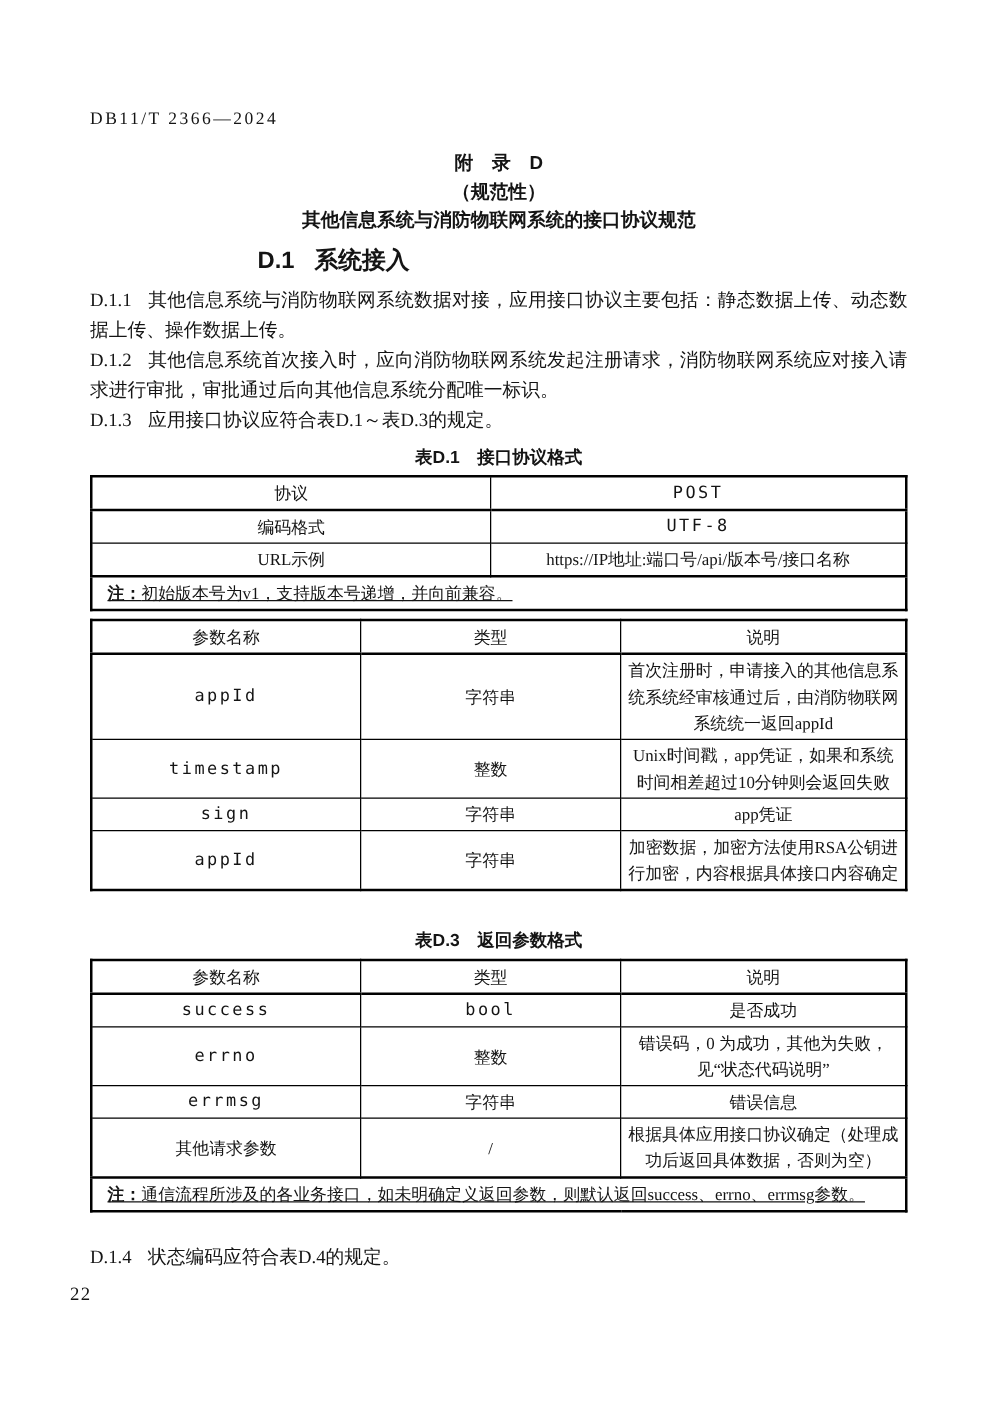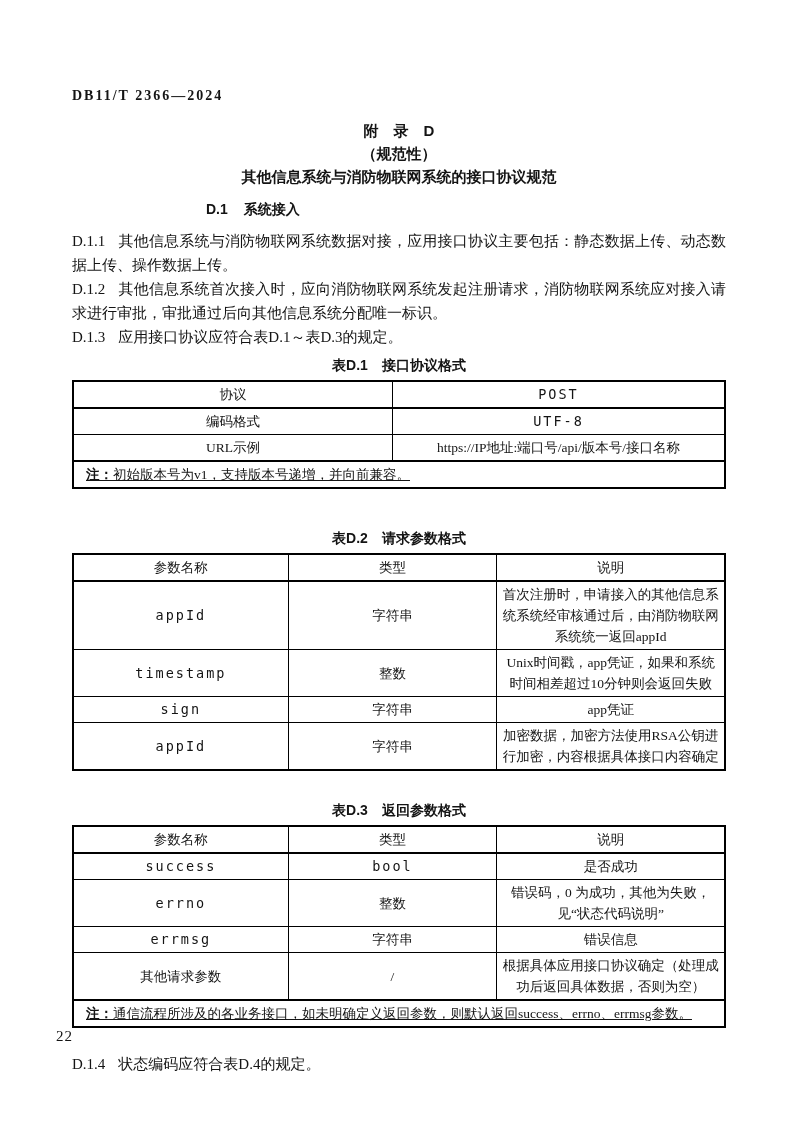--- a/index.html
+++ b/index.html
@@ -13,21 +13,20 @@
     font-family: "Liberation Serif", "DejaVu Serif", serif;
     overflow: hidden;
   }
   .content { padding: 0 67px 0 72px; }
 
   .doc-code {
     padding-top: 88px;
     font-size: 14px;
     letter-spacing: 2px;
     font-family: "Liberation Serif", "DejaVu Serif", serif;
-    font-weight: bold;
   }
 
   .appendix-title {
     margin-top: 18px;
     text-align: center;
     font-family: "Liberation Sans", "DejaVu Sans", sans-serif;
     font-weight: bold;
     font-size: 15px;
     line-height: 18px;
   }
@@ -38,21 +37,21 @@
     font-weight: bold;
     font-size: 15px;
     line-height: 18px;
   }
 
   .section-heading {
     margin-top: 14px;
     padding-left: 134px;
     font-family: "Liberation Sans", "DejaVu Sans", sans-serif;
     font-weight: bold;
-    font-size: 14px;
+    font-size: 19px;
     line-height: 18px;
   }
   .section-heading .num { margin-right: 16px; }
 
   .clauses { margin-top: 11px; }
   .clause {
     font-size: 15px;
     line-height: 24px;
     text-align: justify;
   }
@@ -171,21 +170,20 @@
         <tr>
           <td class="c1">URL示例</td>
           <td class="c2">https://IP地址:端口号/api/版本号/接口名称</td>
         </tr>
         <tr class="note-row">
           <td colspan="2"><span class="note-label">注：</span><span>初始版本号为v1，支持版本号递增，并向前兼容。</span></td>
         </tr>
       </tbody>
     </table>
 
-    <div class="tbl-caption cap-d2">表D.2　请求参数格式</div>
     <table class="std t-3col">
       <tbody>
         <tr class="hdr">
           <td class="c1">参数名称</td>
           <td class="c2">类型</td>
           <td class="c3">说明</td>
         </tr>
         <tr class="row-3l">
           <td class="c1 mono">appId</td>
           <td class="c2">字符串</td>

